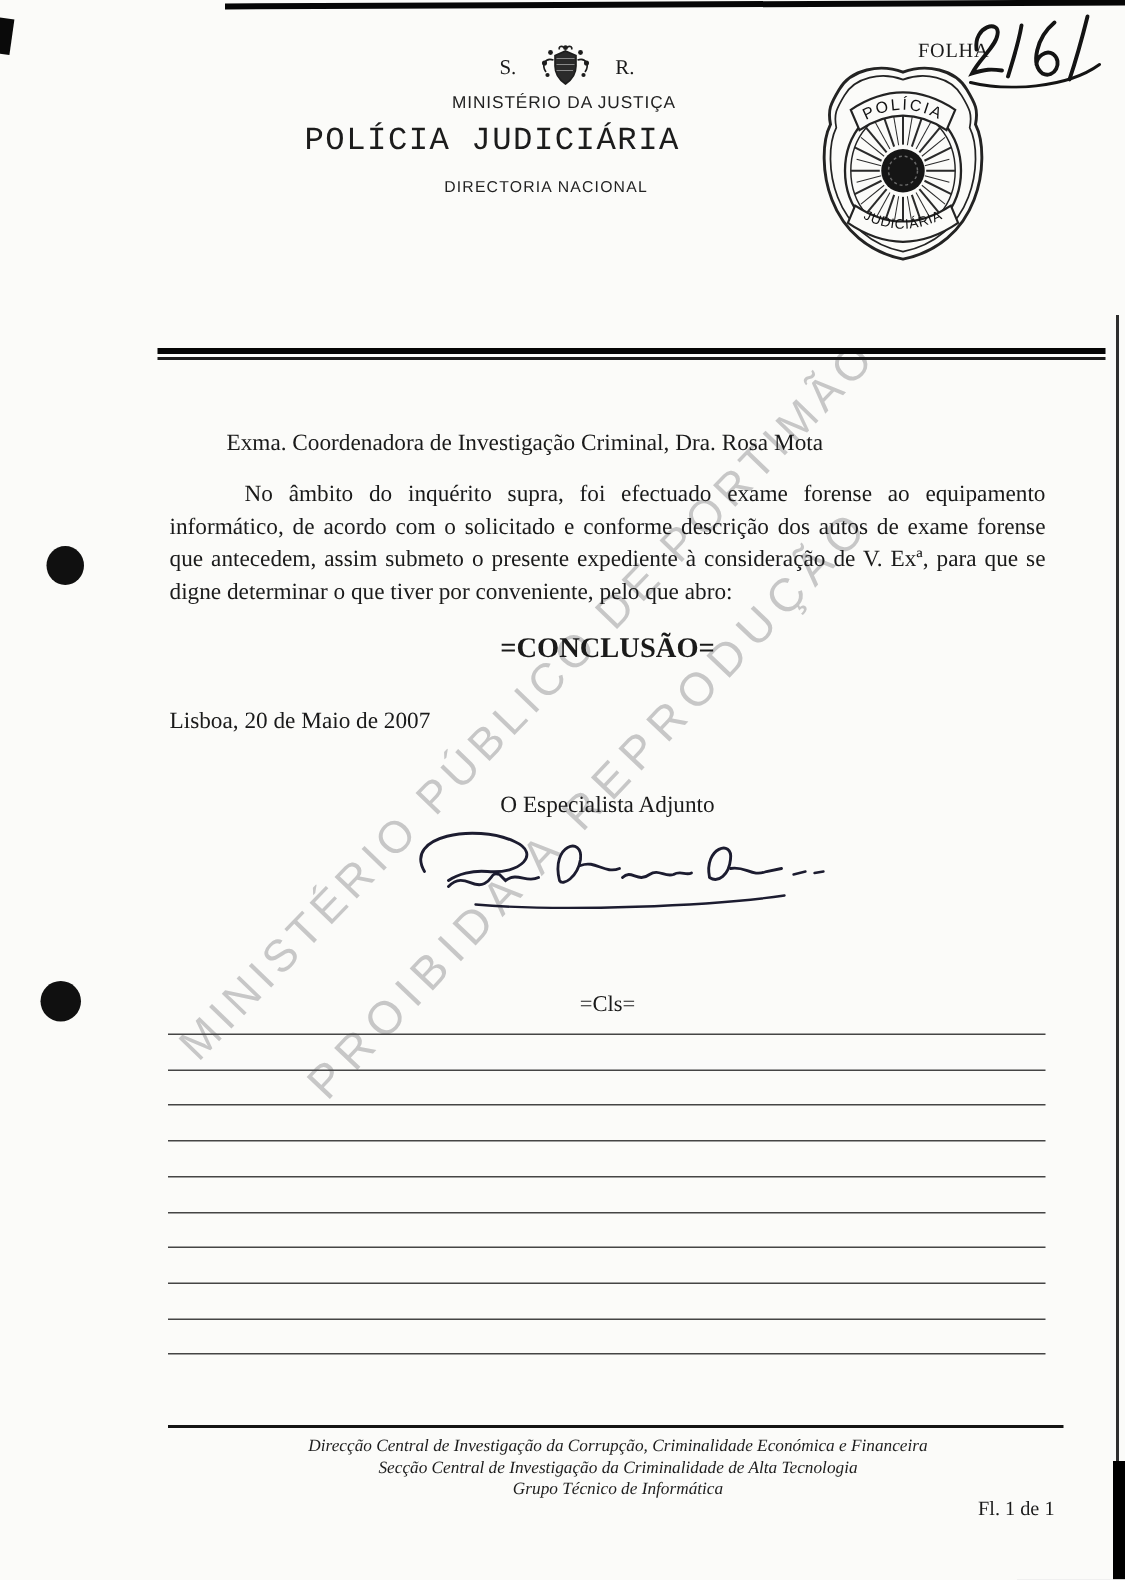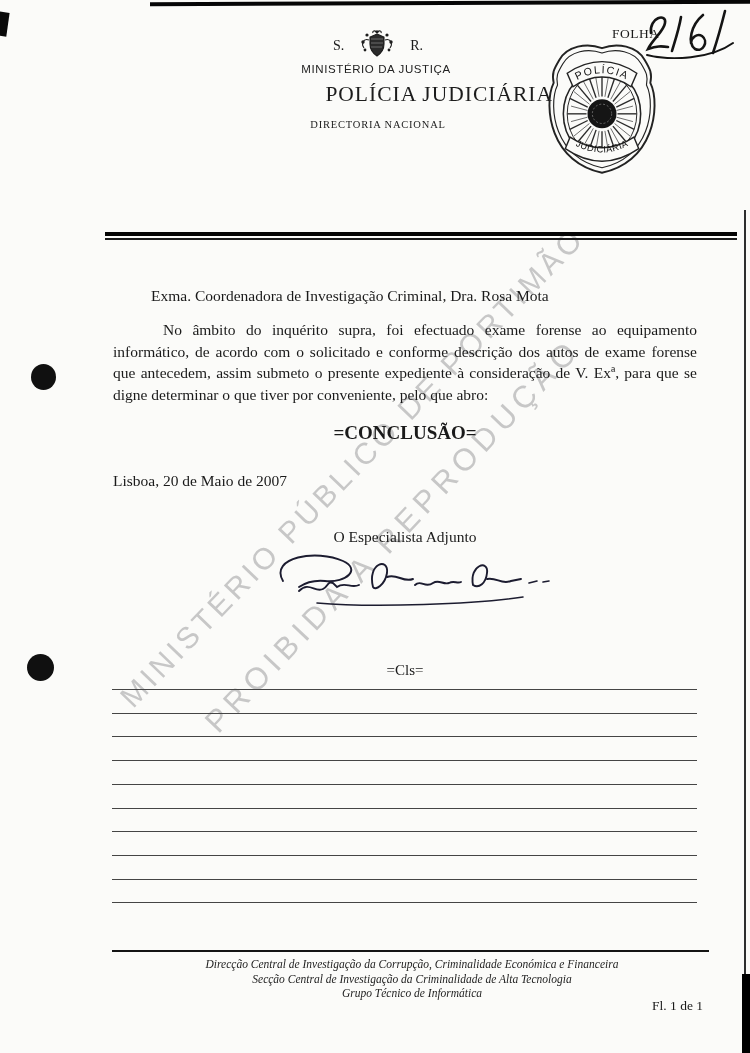--- a/index.html
+++ b/index.html
@@ -17,24 +17,24 @@
   .wm{position:absolute;color:#c7c7c7;font-family:"Liberation Sans",sans-serif;
       white-space:nowrap;transform-origin:left bottom;z-index:1;font-weight:400;}
   .wm1{left:138px;top:680px;font-size:30px;letter-spacing:4px;transform:rotate(-46deg);}
   .wm2{left:224px;top:704px;font-size:31px;letter-spacing:6px;transform:rotate(-46.5deg);}
   
   .lh{position:absolute;z-index:2;}
   .lh-initials{left:203px;top:30px;width:350px;display:flex;align-items:center;justify-content:center;gap:13px;}
   .lh-initial{font-size:14px;}
   .lh-ministry{left:201px;top:63px;width:350px;text-align:center;
       font-family:"Liberation Sans",sans-serif;font-size:11.5px;letter-spacing:0.6px;color:#222;}
-  .lh-org{left:203px;top:82px;width:350px;text-align:right;
-      font-family:Liberation Serif, serif;font-size:21.5px;letter-spacing:1px;color:#1c1c1c;}
-  .lh-dir{left:203px;top:119px;width:350px;text-align:center;
-      font-family:Liberation Serif, serif;font-size:10.5px;letter-spacing:0.8px;color:#222;}
+  .lh-org{left:203px;top:82px;width:350px;text-align:left;
+      font-family:Liberation Mono, monospace;font-size:21.5px;letter-spacing:1px;color:#1c1c1c;}
+  .lh-dir{left:189px;top:119px;width:350px;text-align:center;
+      font-family:Liberation Sans, sans-serif;font-size:10.5px;letter-spacing:0.8px;color:#222;}
   
   .badge{position:absolute;left:544px;top:40px;z-index:2;}
   .folha{position:absolute;left:612px;top:26px;font-size:13.5px;letter-spacing:0.5px;z-index:2;}
   .folha-hand{position:absolute;left:641px;top:5px;z-index:3;}
   .refblock{position:absolute;left:553px;top:191px;font-family:"Liberation Sans",sans-serif;
       font-size:13.5px;line-height:16px;color:#161616;z-index:2;}
   .refblock b{font-weight:700;}
   .double-rule{position:absolute;left:105px;top:232px;width:632px;height:2px;
       border-top:4px solid #050505;border-bottom:2px solid #1b1b1b;z-index:2;}
   

